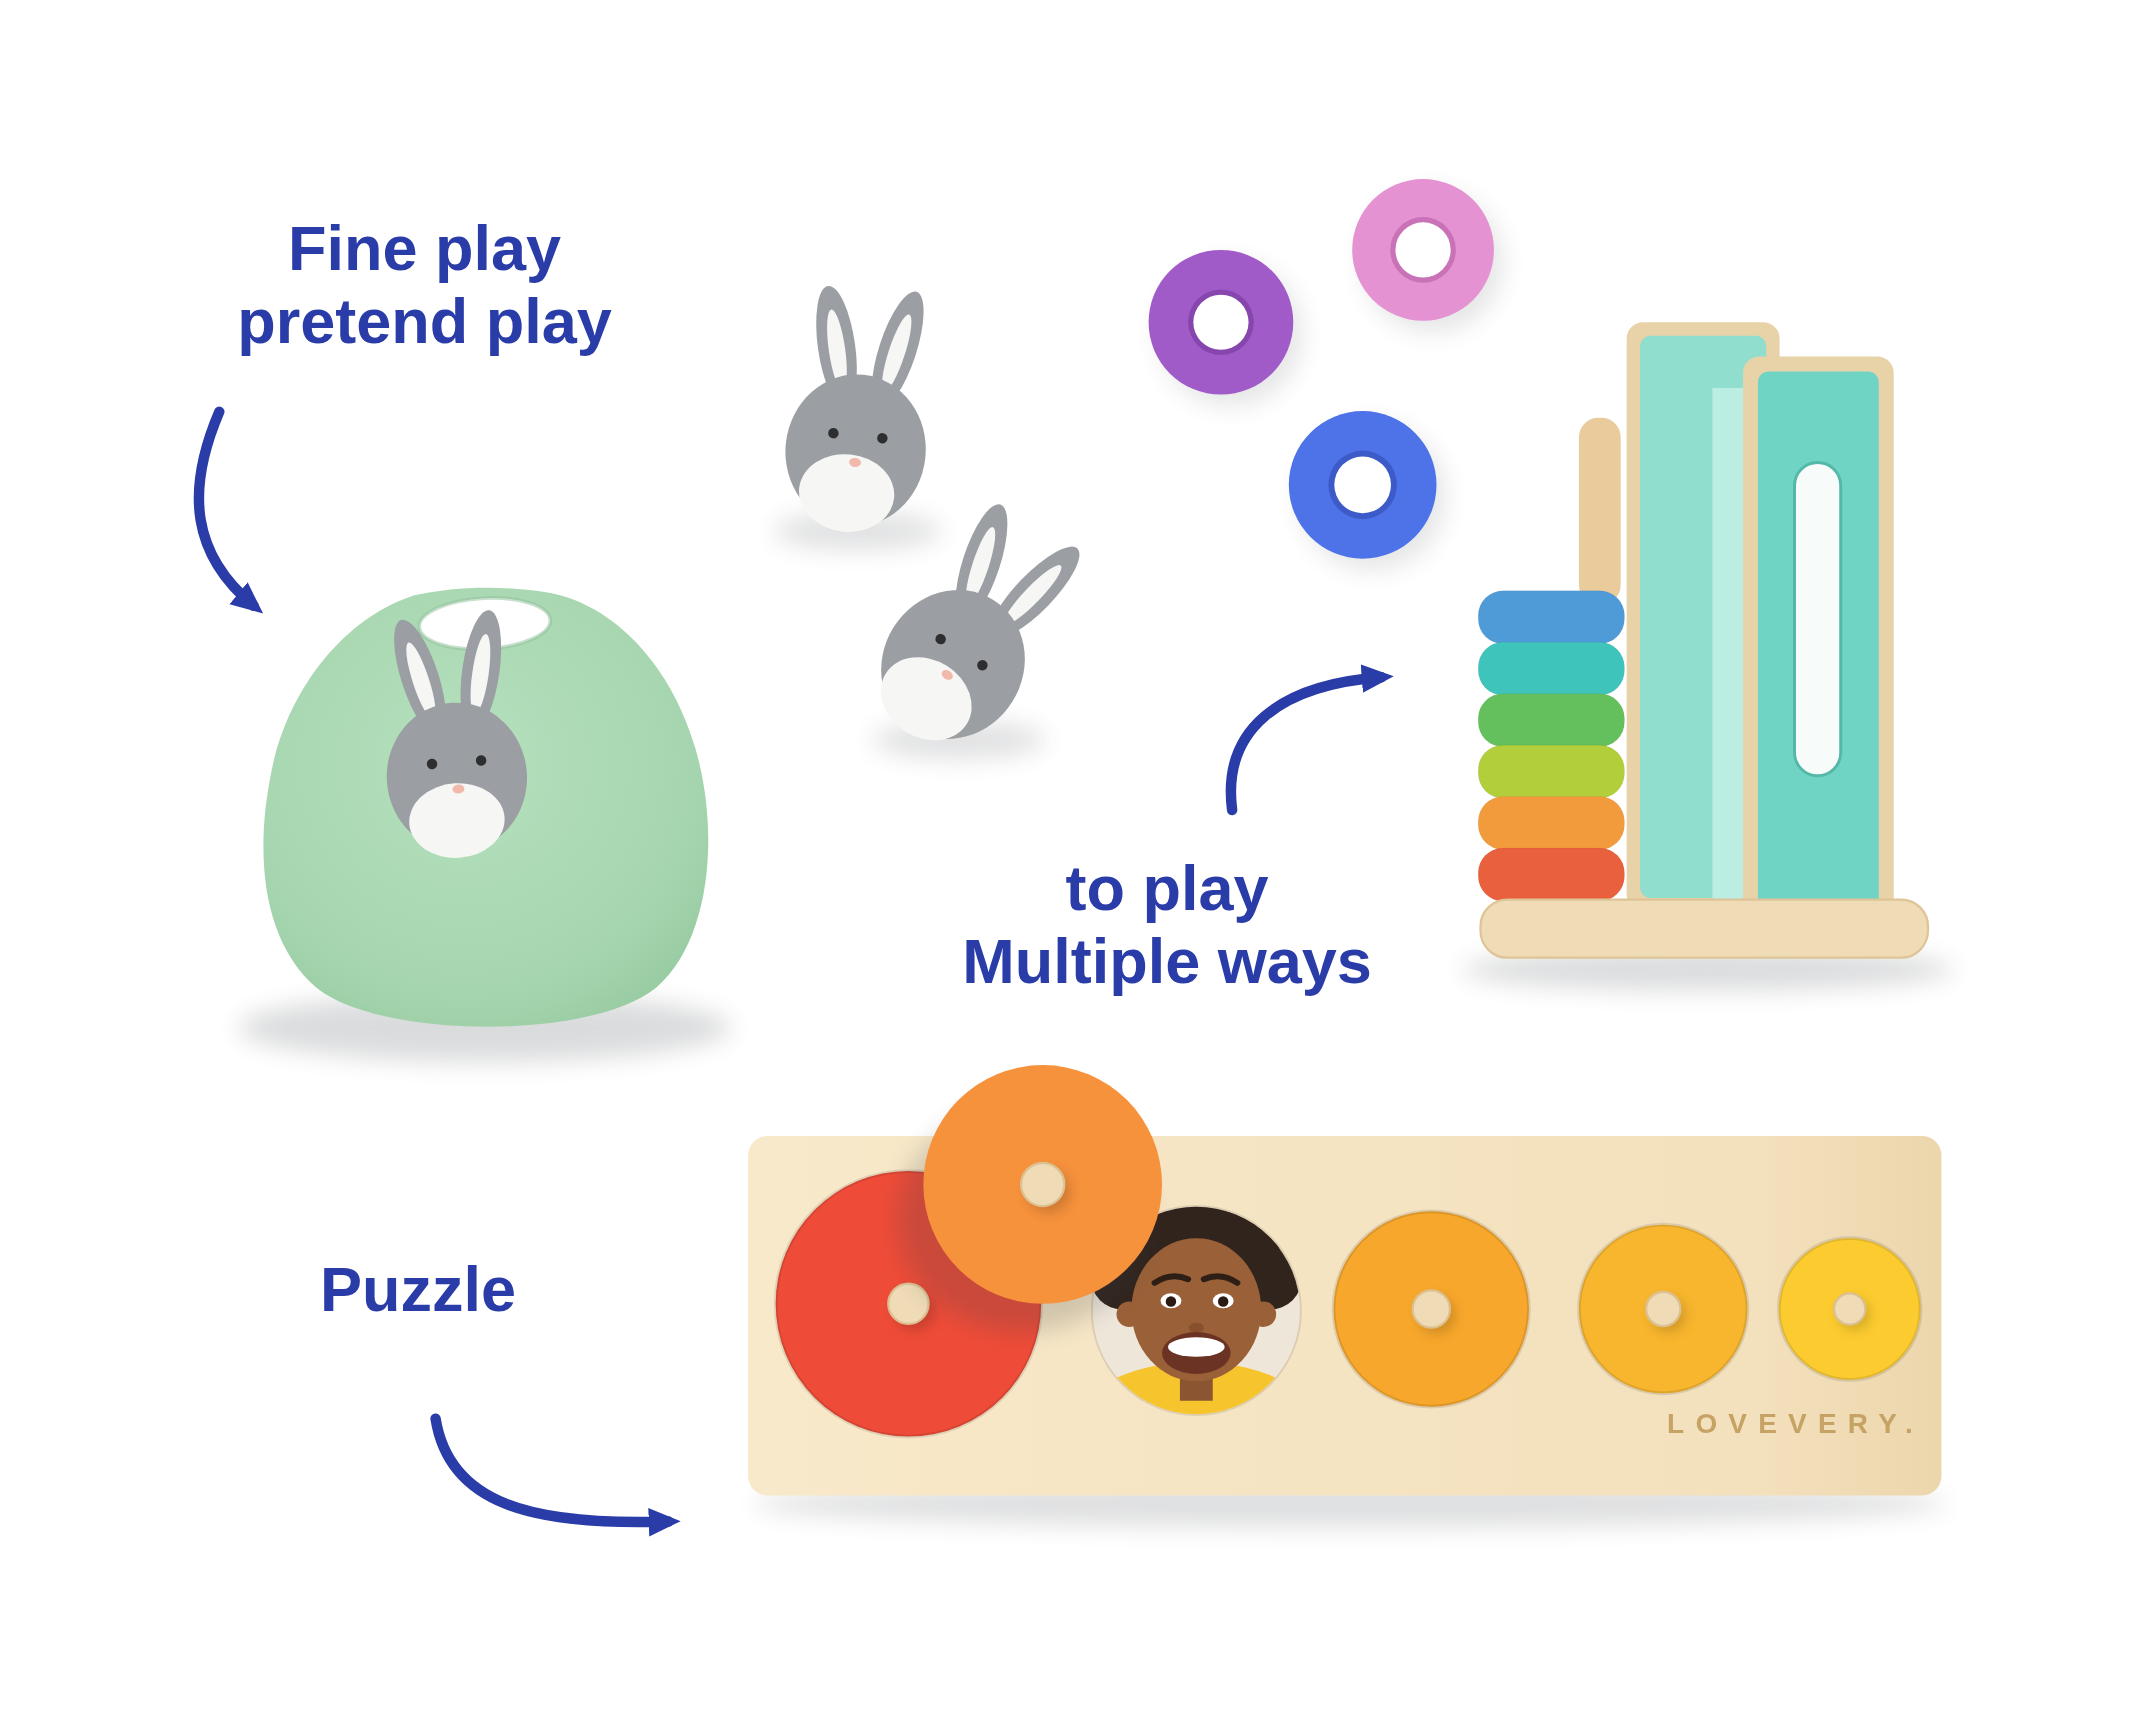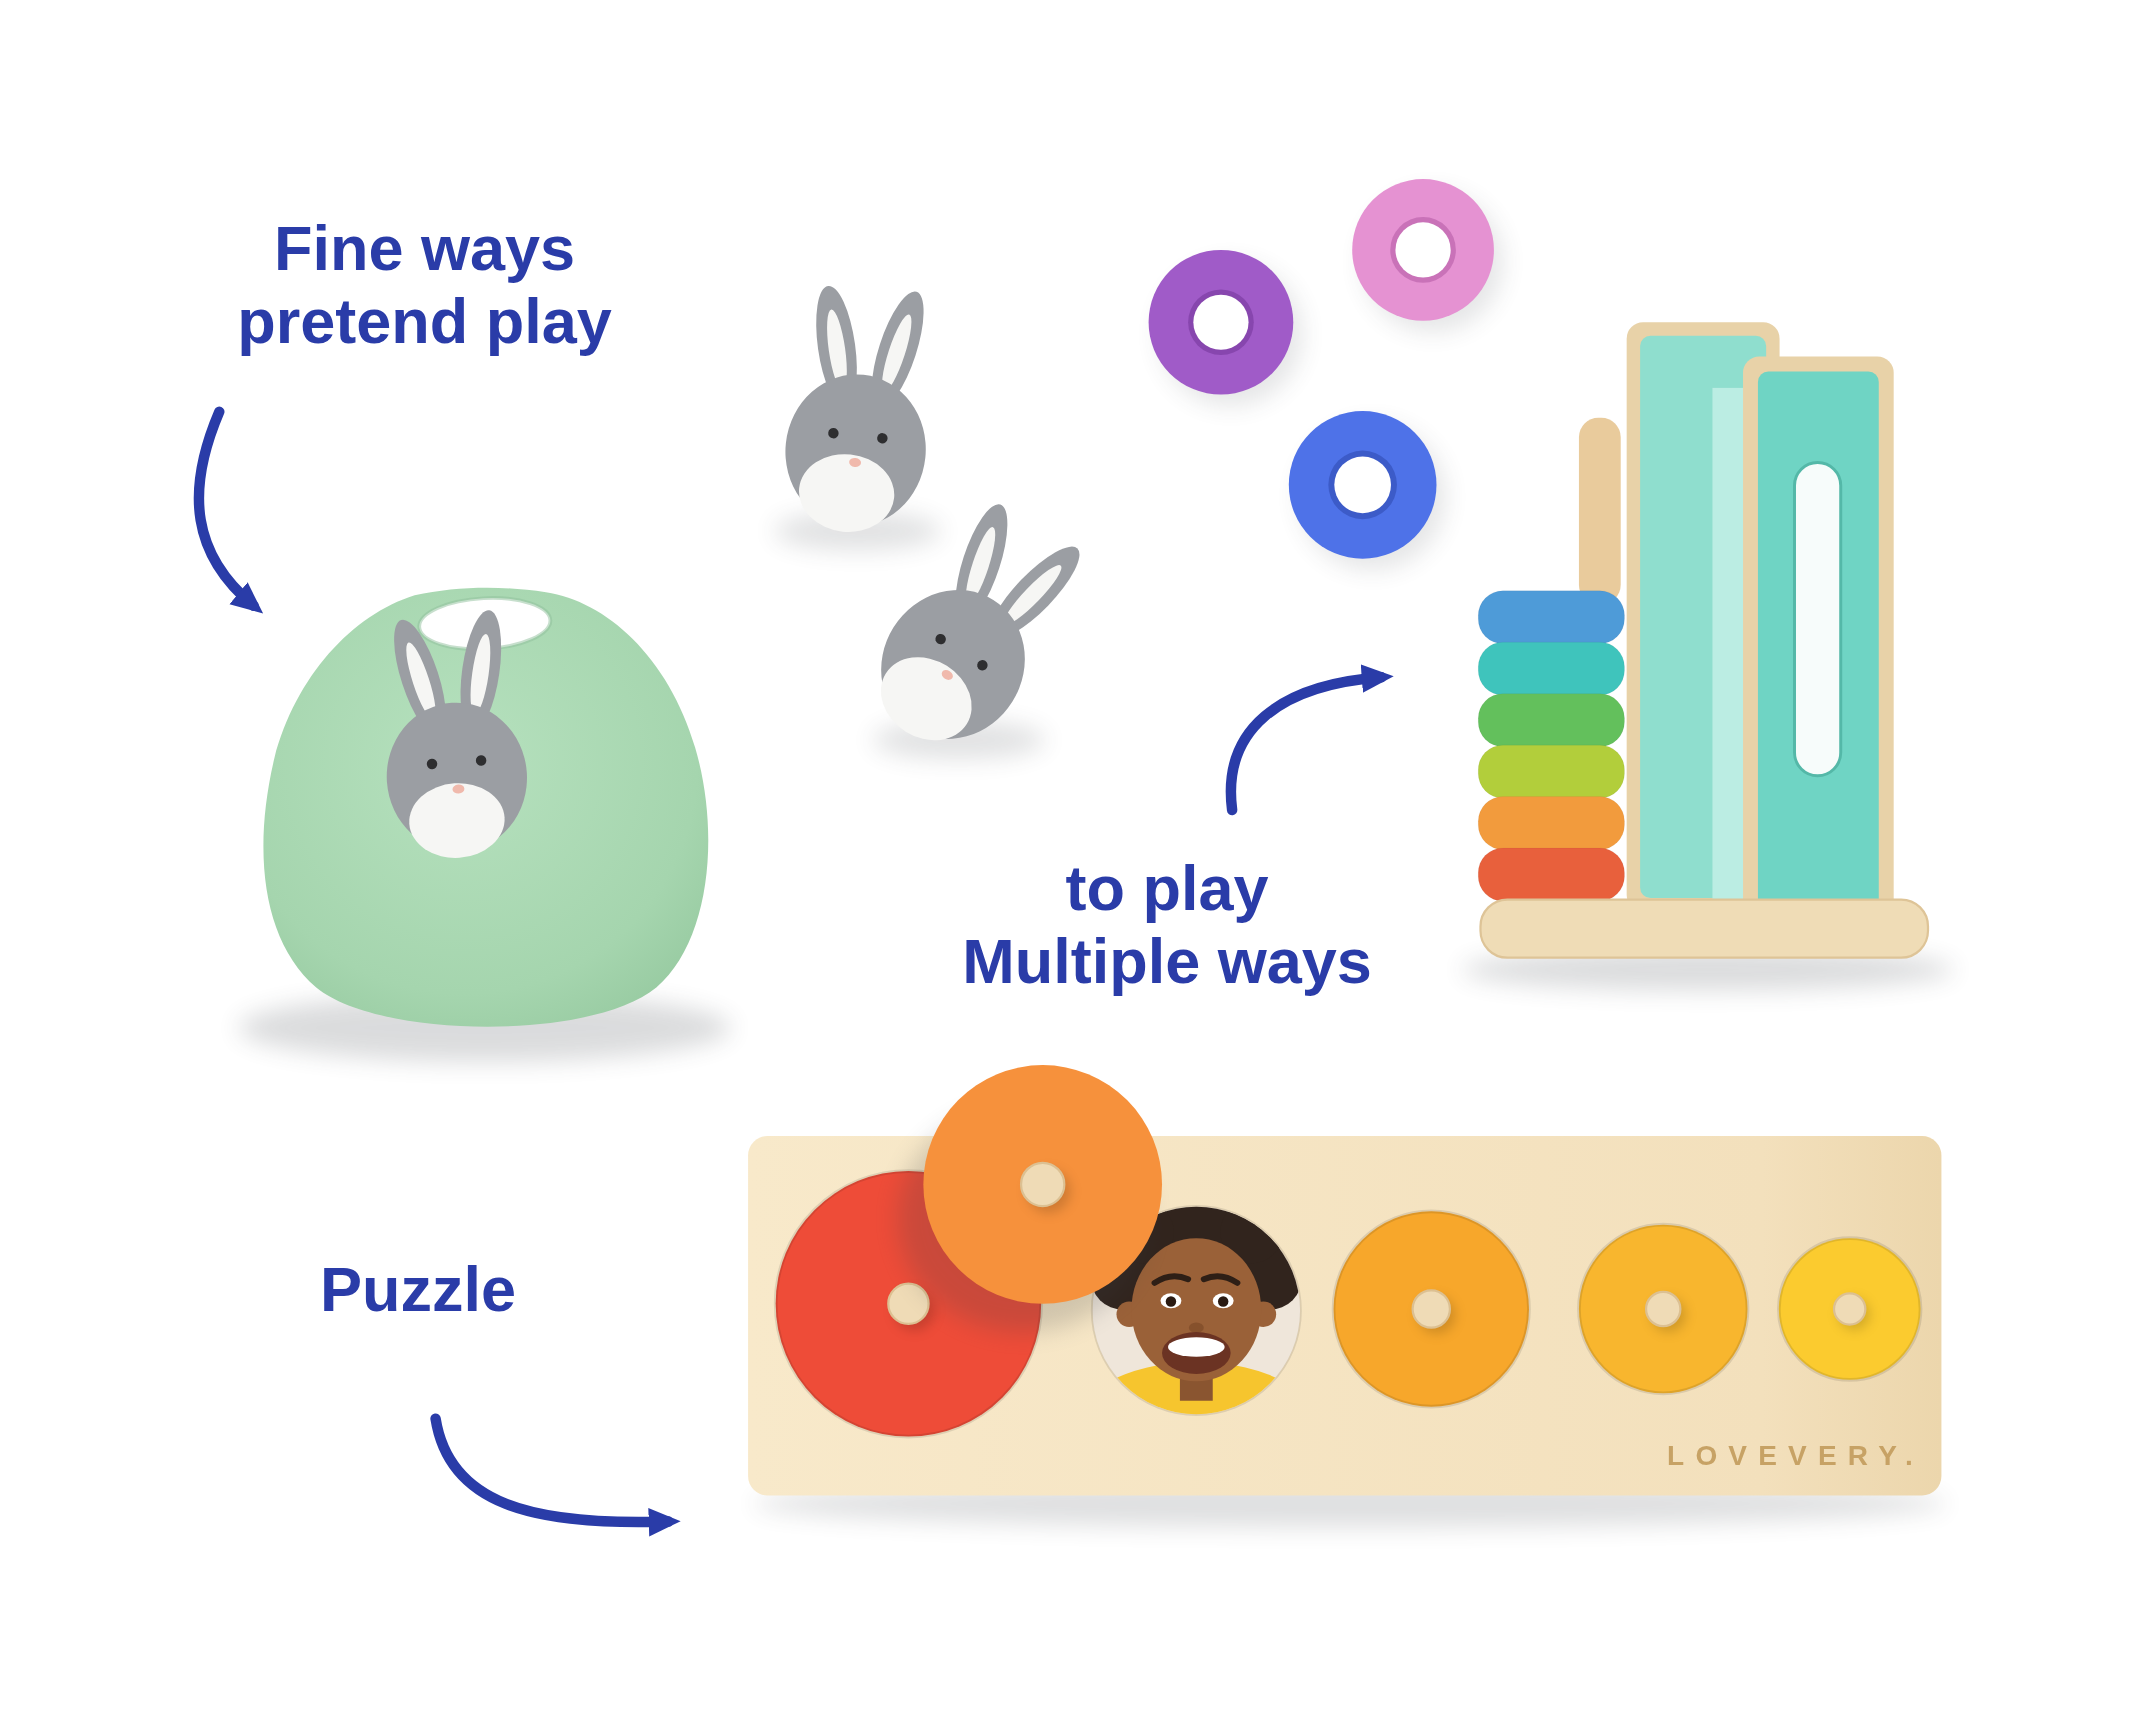--- a/index.html
+++ b/index.html
@@ -21,21 +21,20 @@
     letter-spacing:0px;
   }
   .brand{
     position:absolute;
     left:1581px;top:1408px;width:343px;
     text-align:right;
     color:#C7A265;
     font-weight:700;
     font-size:28px;
     letter-spacing:11.2px;
-    margin-top:32px;
   }
   .soft{filter:blur(16px);}
   .soft2{filter:blur(8px);}
 </style>
 </head>
 <body>
 
 <div class="canvas">
 
 <svg class="gfx" width="2151" height="1720" viewBox="0 0 2884 2306">
@@ -221,21 +220,21 @@
   </g>
 
   <g fill="none" stroke-linecap="round" stroke-width="14">
     <path d="M 294,552 C 248,660 258,744 340,812" stroke="#2A3CA8" marker-end="url(#ah)"></path>
     <path d="M 1652,1086 C 1638,978 1716,918 1852,908" stroke="#2A3CA8" marker-end="url(#ah)"></path>
     <path d="M 584,1902 C 602,2016 712,2046 896,2040" stroke="#2A3CA8" marker-end="url(#ah)"></path>
   </g>
 </svg>
 
 <div class="label" style="left:186px;top:212px;width:477px;">
-  <div>Fine ways</div>
+  <div>Fine play</div>
   <div>pretend play</div>
 </div>
 
 <div class="label" style="left:880px;top:852px;width:574px;">
   <div>to play</div>
   <div>Multiple ways</div>
 </div>
 
 <div class="label" style="left:172px;top:1253px;width:492px;">
   <div>Puzzle</div>

